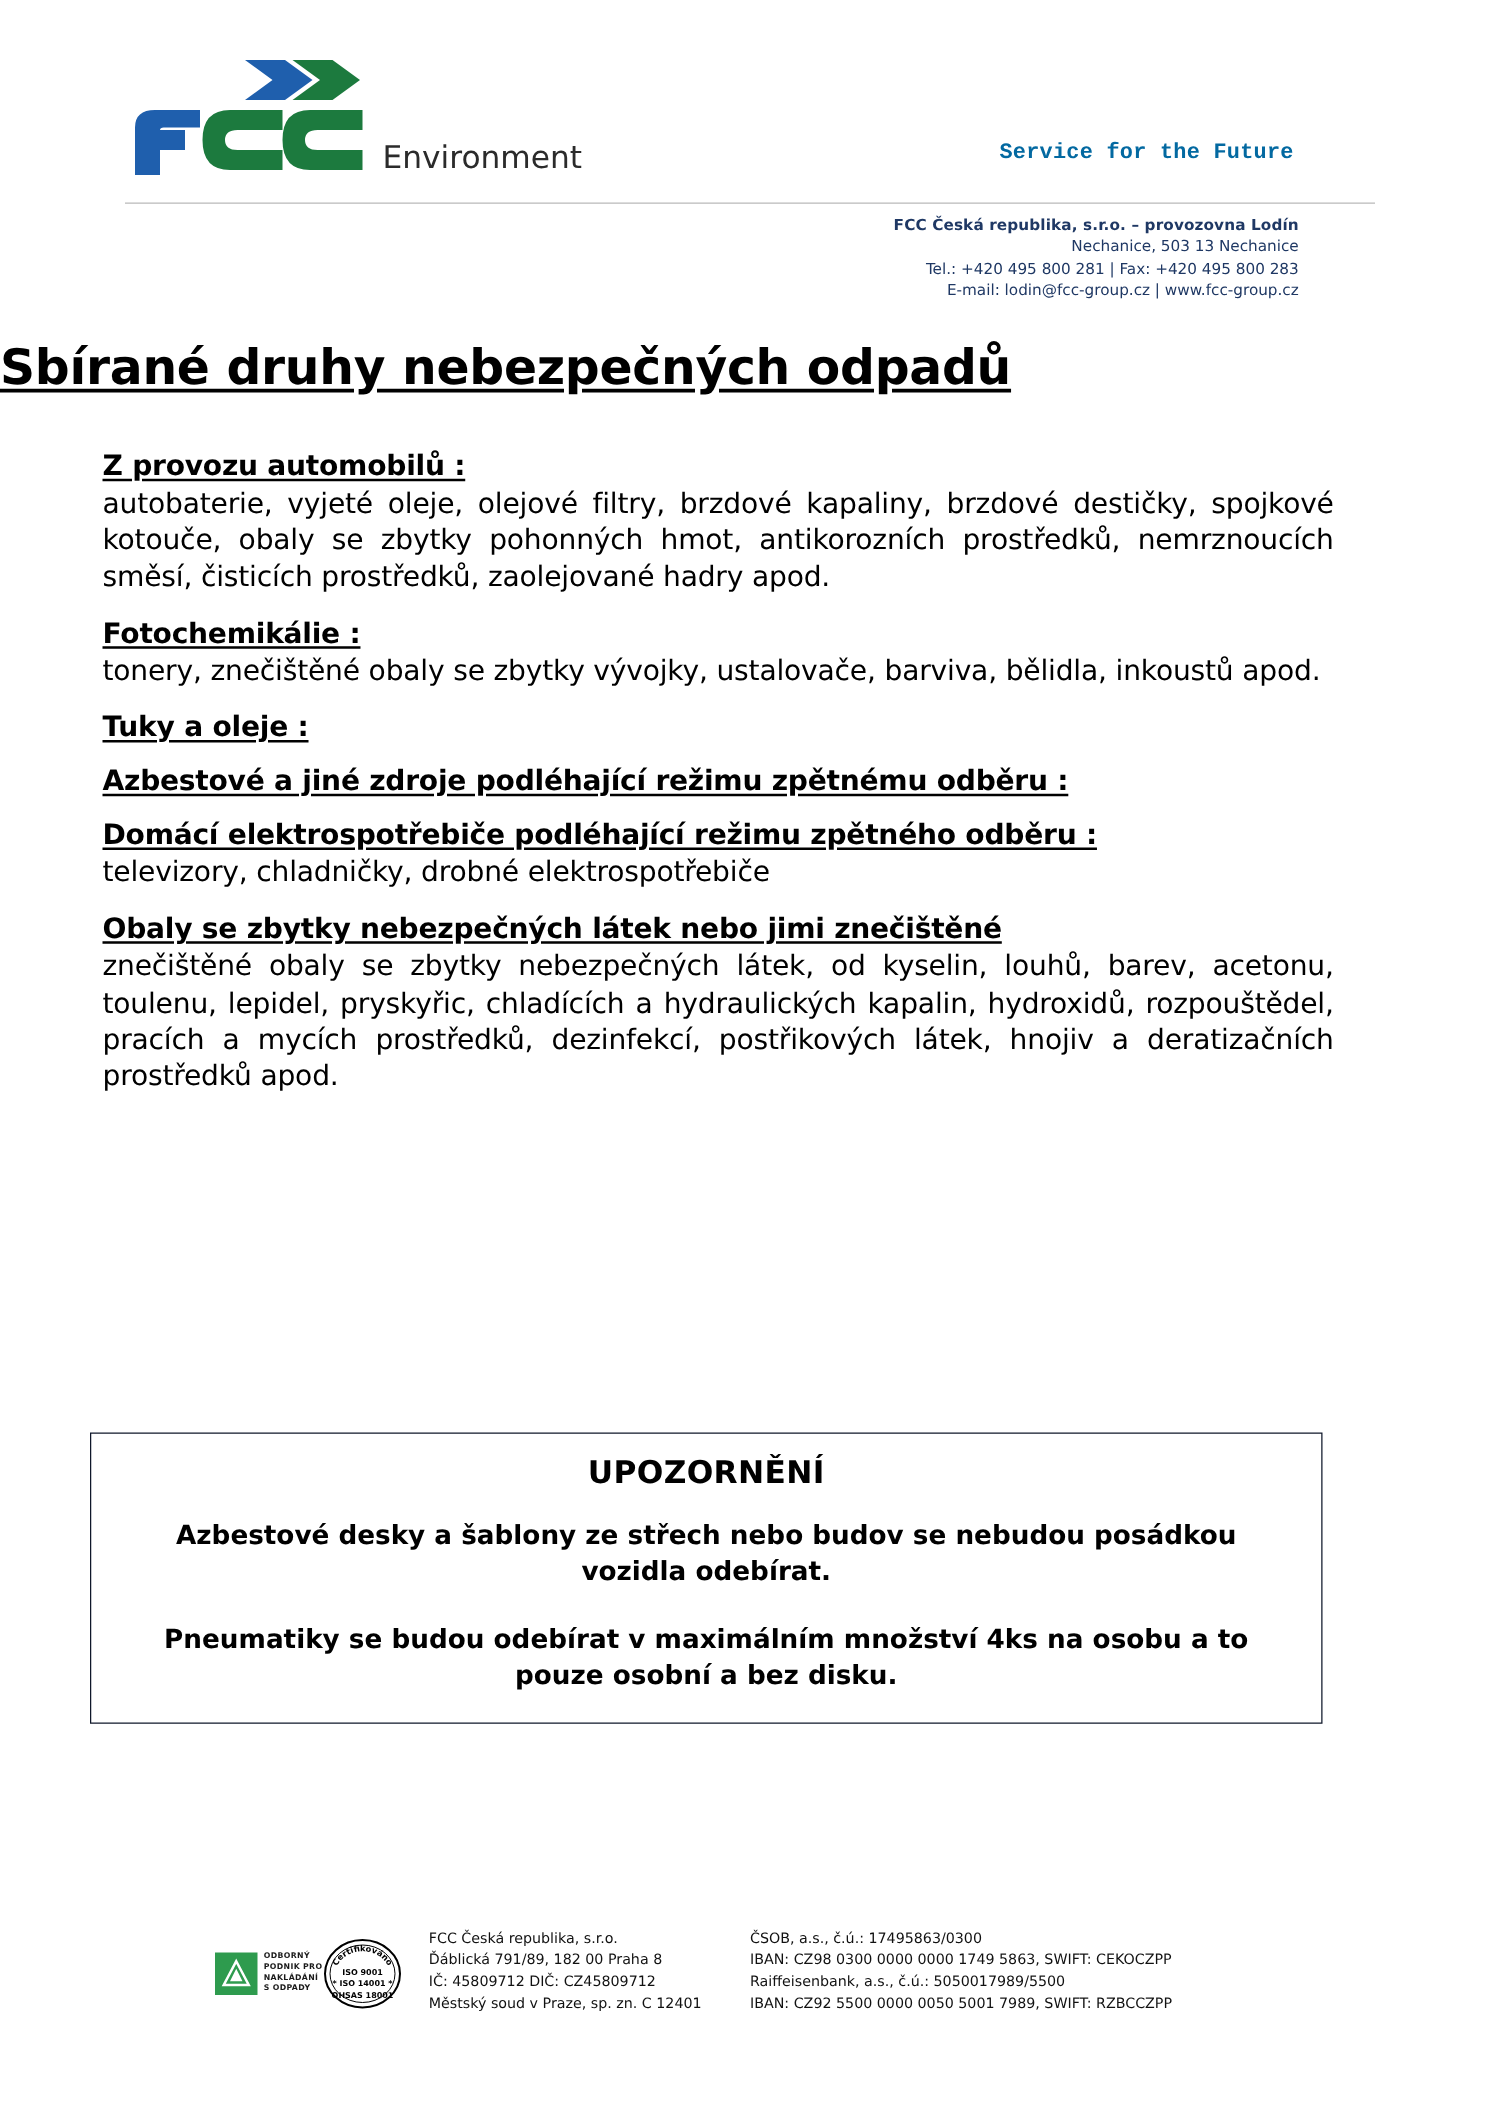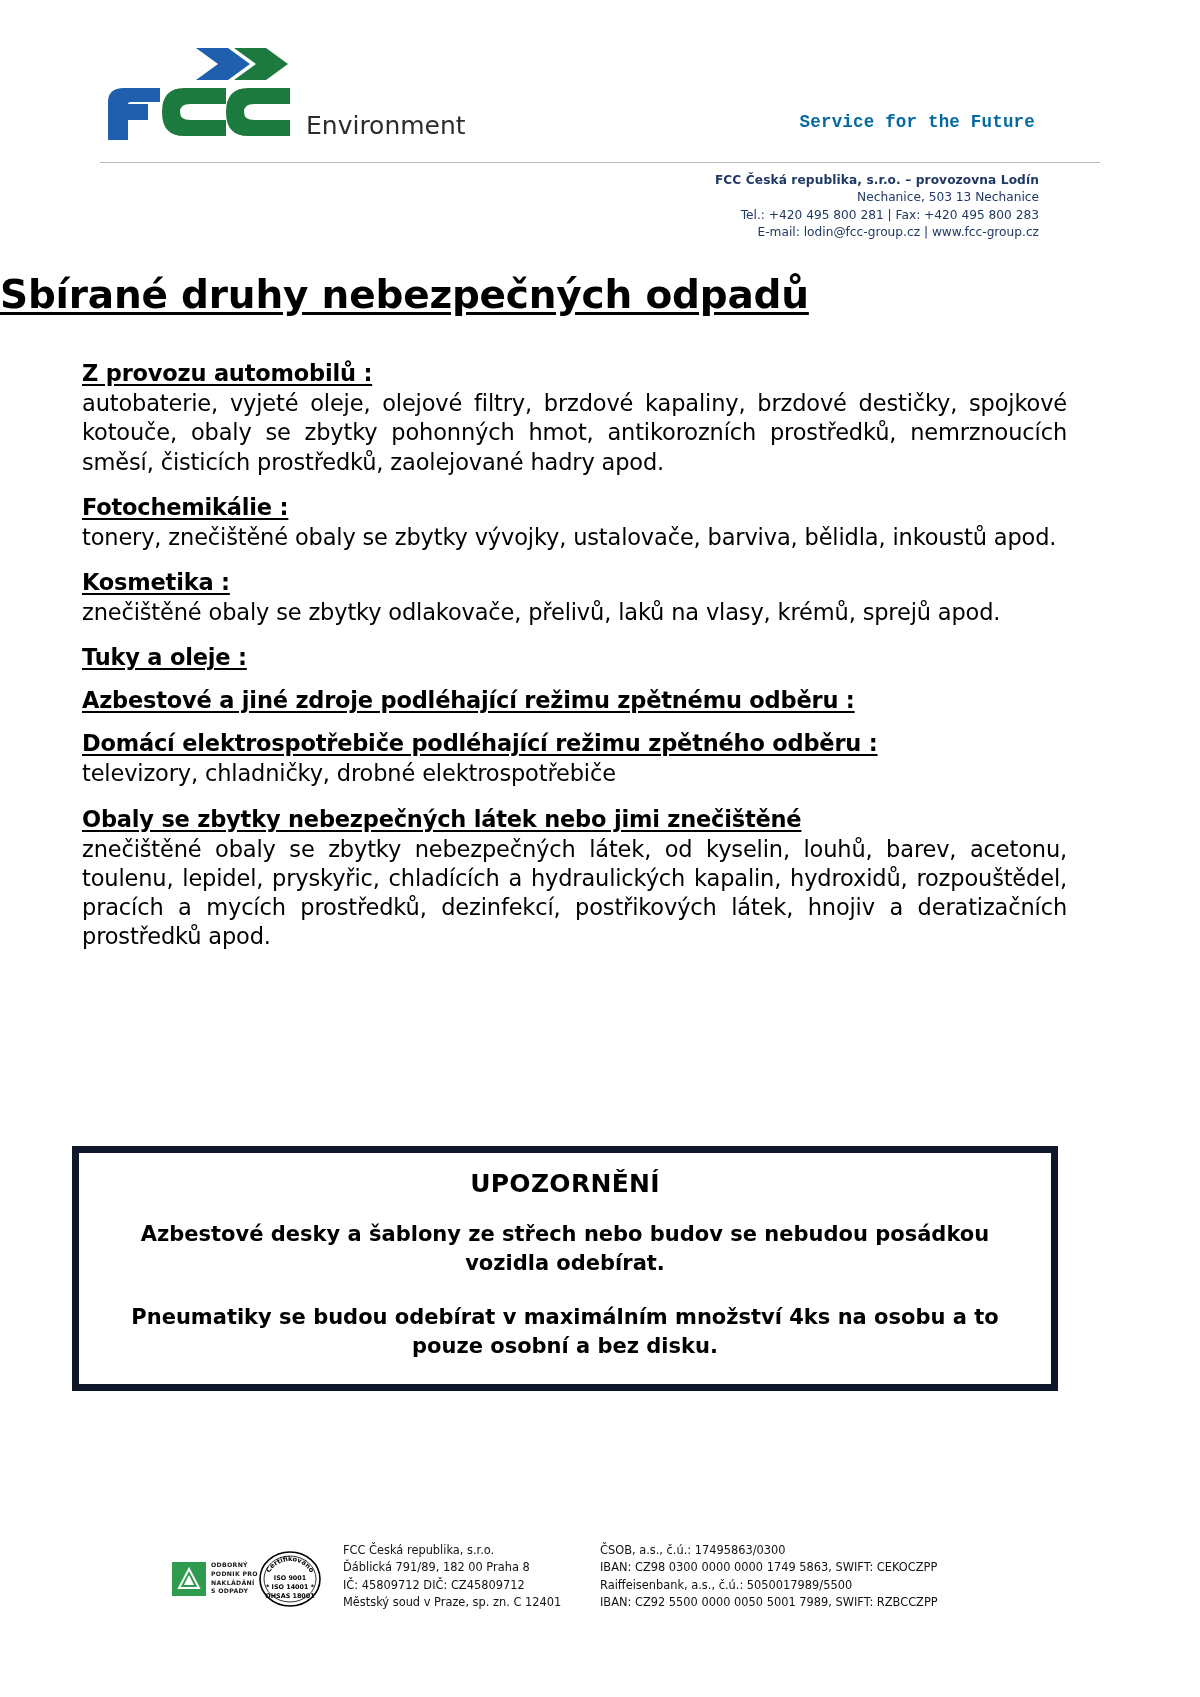--- a/index.html
+++ b/index.html
@@ -128,21 +128,21 @@
   }
   .section-body.nojustify { text-align: left; }
 
   
   .warning-box {
     position: absolute;
     left: 72px;
     top: 1146px;
     width: 986px;
     box-sizing: border-box;
-    border: 7px solid #0f172a;
+    border: 1px solid #0f172a;
     padding: 16px 26px 22px 26px;
     text-align: center;
   }
   .warning-title {
     font-family: "DejaVu Sans", "Liberation Sans", sans-serif;
     font-size: 25px;
     font-weight: bold;
     margin: 0 0 22px 0;
     letter-spacing: 0.3px;
   }
@@ -257,24 +257,20 @@
     <div class="section">
       <div class="section-heading">Z provozu automobilů :</div>
       <p class="section-body">autobaterie, vyjeté oleje, olejové filtry, brzdové kapaliny, brzdové destičky, spojkové kotouče, obaly se zbytky pohonných hmot, antikorozních prostředků, nemrznoucích směsí, čisticích prostředků, zaolejované hadry apod.</p>
     </div>
 
     <div class="section">
       <div class="section-heading">Fotochemikálie :</div>
       <p class="section-body">tonery, znečištěné obaly se zbytky vývojky, ustalovače, barviva, bělidla, inkoustů apod.</p>
     </div>
 
-    <div class="section">
-      <div class="section-heading">Kosmetika :</div>
-      <p class="section-body">znečištěné obaly se zbytky odlakovače, přelivů, laků na vlasy, krémů, sprejů apod.</p>
-    </div>
 
     <div class="section">
       <div class="section-heading">Tuky a oleje :</div>
     </div>
 
     <div class="section">
       <div class="section-heading">Azbestové a jiné zdroje podléhající režimu zpětnému odběru :</div>
     </div>
 
     <div class="section">

